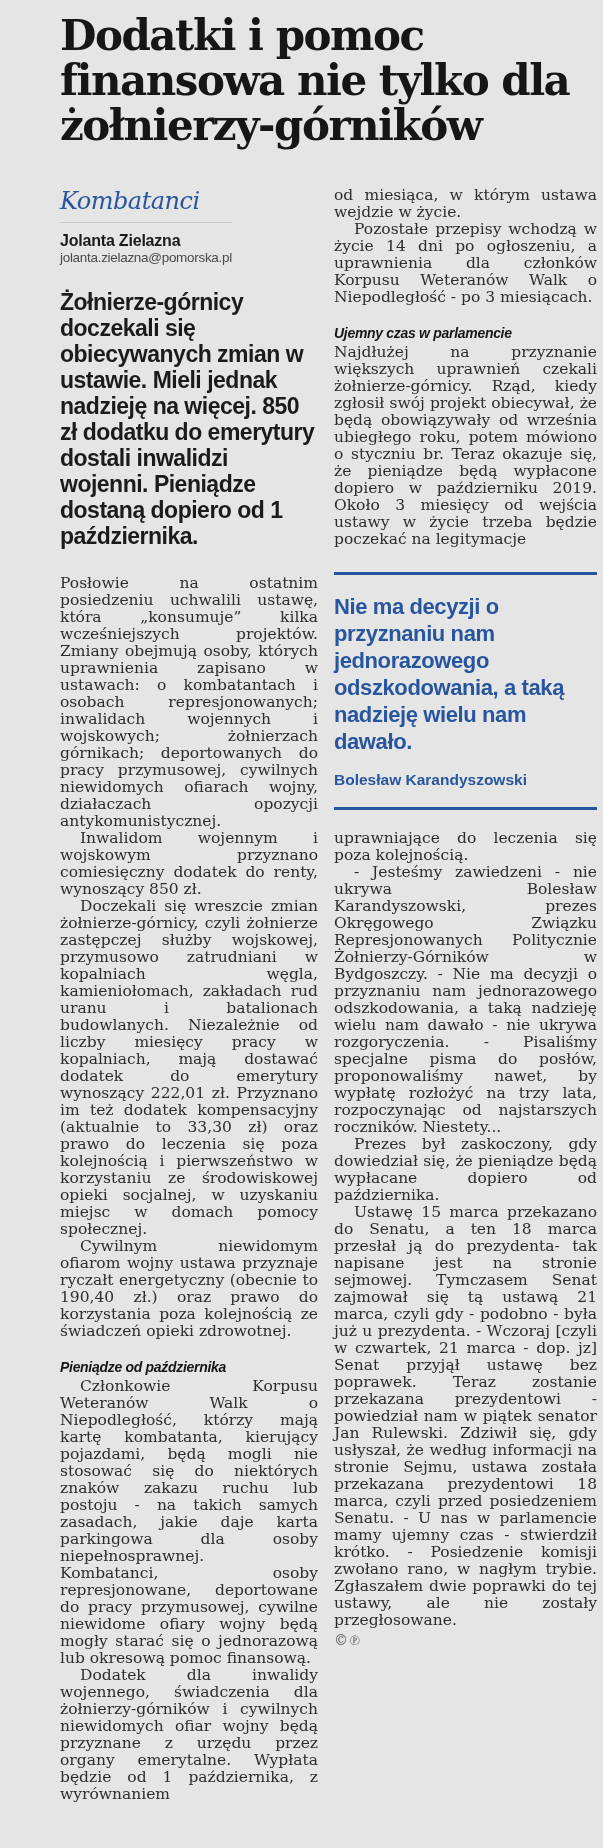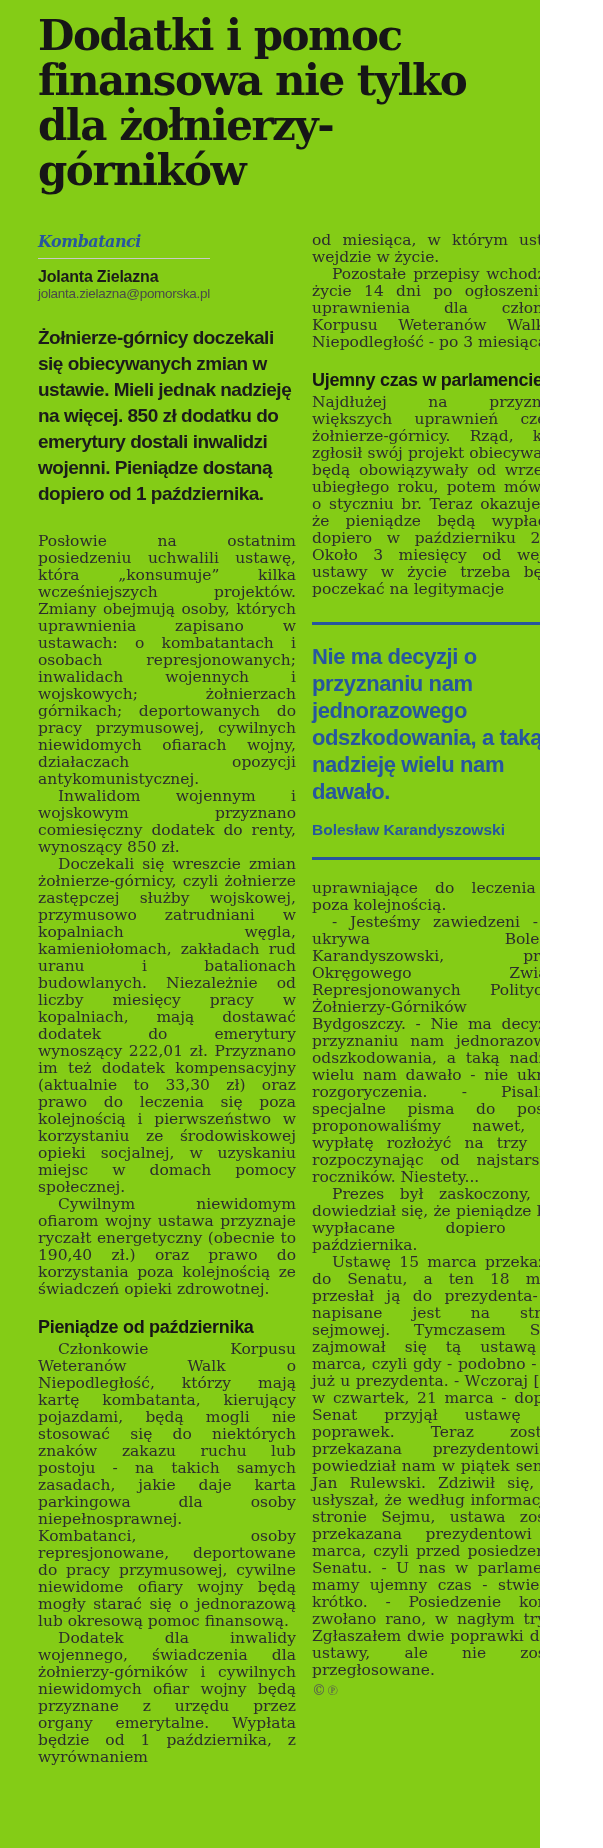--- a/index.html
+++ b/index.html
@@ -1,22 +1,22 @@
 <!DOCTYPE html>
 <html lang="pl"><head>
 <meta charset="utf-8">
 <style>
   html,body{margin:0;padding:0;background:#ffffff;}
   .page{
     position:relative;
-    width:540px;height:1848px;
-    background:#84cc16;
+    width:603px;height:1848px;
+    background:#e5e5e5;
     overflow:hidden;
     box-sizing:border-box;
-    padding:14px 26px 0 38px;
+    padding:14px 26px 0 60px;
     font-family:"DejaVu Serif",serif;
     color:#2d2d2d;
   }
   .headline{
     font-family:"DejaVu Serif",serif;
     font-weight:700;
     font-size:42px;
     line-height:1.07;
     letter-spacing:-1.5px;
     color:#161616;
@@ -27,22 +27,22 @@
   .col-left{width:258px;}
   .col-right{width:263px;}
   .kicker-wrap{
     border-bottom:1px solid #c9c9c9;
     padding-bottom:7px;
     width:172px;
   }
   .kicker{
     font-family:"DejaVu Serif",serif;
     font-style:italic;
-    font-weight:700;
-    font-size:16px;
+    font-weight:400;
+    font-size:24px;
     letter-spacing:-0.5px;
     color:#27569f;
   }
   .author{
     font-family:"Liberation Sans",sans-serif;
     font-weight:700;
     font-size:16px;
     letter-spacing:-0.2px;
     color:#1b1b1b;
     margin-top:9px;
@@ -50,42 +50,43 @@
   .email{
     font-family:"Liberation Sans",sans-serif;
     font-size:13.5px;
     letter-spacing:-0.3px;
     color:#4a4a4a;
     margin-top:0;
   }
   .lead{
     font-family:"Liberation Sans",sans-serif;
     font-weight:700;
-    font-size:19px;
+    font-size:23px;
     line-height:26px;
     letter-spacing:-0.5px;
     color:#1b1b1b;
     margin:24px 0 26px 0;
   }
   p.body{
     font-size:15.5px;
     line-height:17px;
     text-align:justify;
     margin:0;
     hyphens:auto;
     -webkit-hyphens:auto;
   }
   p.indent{text-indent:20px;}
   h3.subhead{
     font-family:"Liberation Sans",sans-serif;
     font-weight:700;
-    font-size:18px;
+    font-size:14px;
     letter-spacing:-0.3px;
     color:#161616;
     margin:19px 0 3px 0;
+    font-style:italic;
   }
   .pullquote{margin:24px 0 20px 0;}
   .pq-rule{height:3px;background:#27569f;}
   .pq-text{
     font-family:"Liberation Sans",sans-serif;
     font-weight:700;
     font-size:22px;
     line-height:27px;
     letter-spacing:-0.4px;
     color:#27569f;

